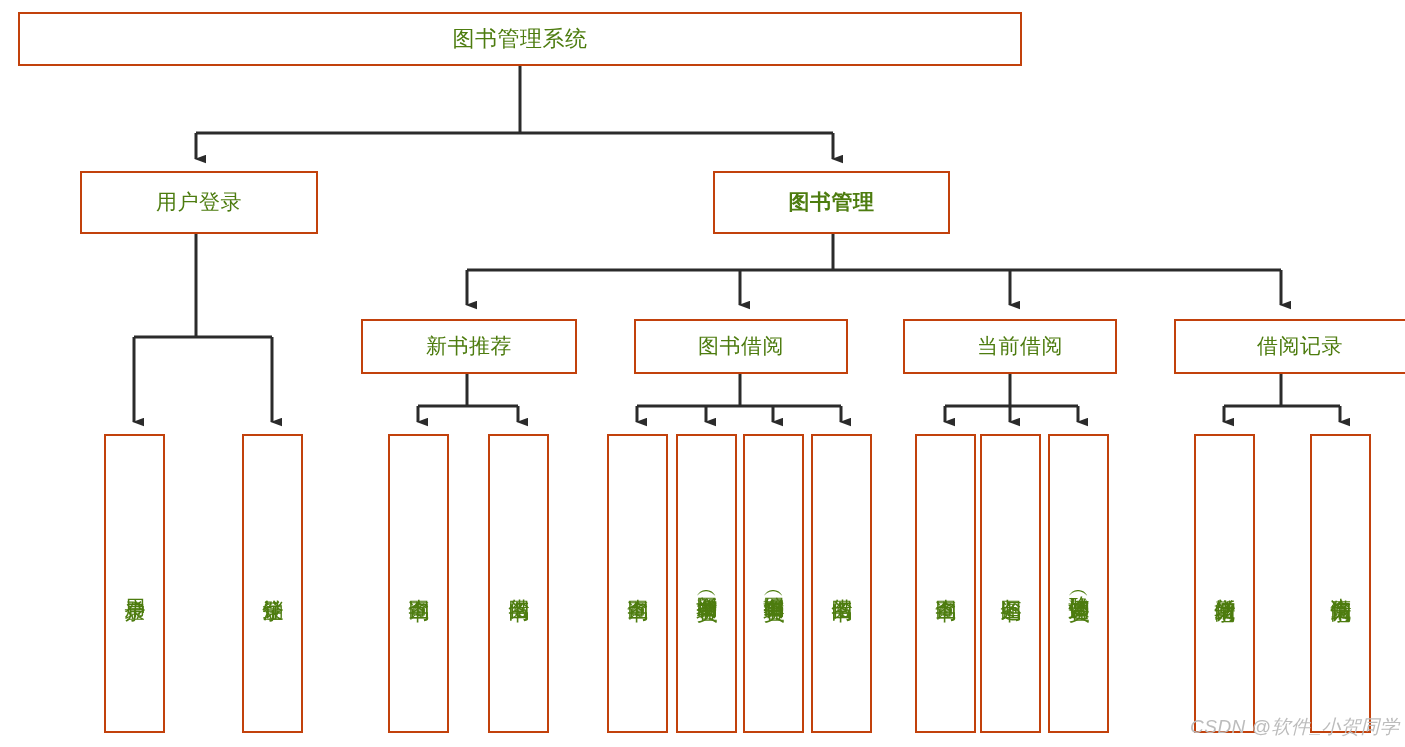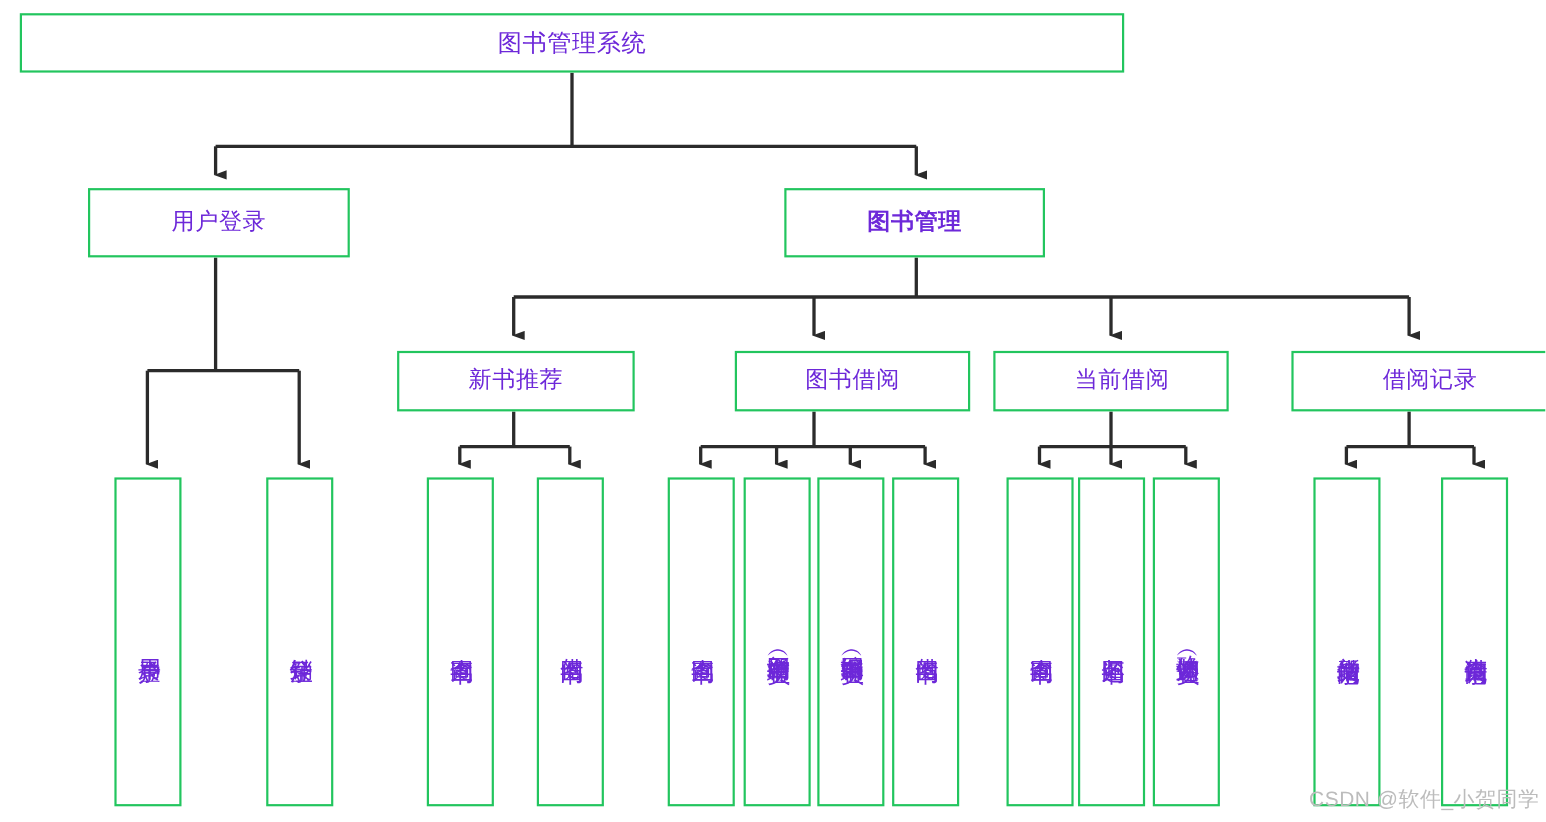--- a/index.html
+++ b/index.html
@@ -22,25 +22,25 @@
     left: 0;
     top: 0;
     width: 1405px;
     height: 747px;
     pointer-events: none;
   }
   .node {
     position: absolute;
     box-sizing: border-box;
     background: #ffffff;
-    border: 2px solid #22c55e;
+    border: 2px solid #c2410c;
     display: flex;
     align-items: center;
     justify-content: center;
-    color: #6d28d9;
+    color: #4d7c0f;
   }
   .node-label {
     display: block;
     text-align: center;
     line-height: 1.05;
     letter-spacing: 0.5px;
   }
   
   .h-node .node-label {
     writing-mode: horizontal-tb;
@@ -132,21 +132,21 @@
   <div class="node h-node" style="left:80px; top:171px; width:238px; height:63px;">
     <span class="node-label">用户登录</span>
   </div>
   <div class="node h-node" style="left:713px; top:171px; width:237px; height:63px;font-weight:bold;">
     <span class="node-label">图书管理</span>
   </div>
 
   <div class="node h-node" style="left:361px; top:319px; width:216px; height:55px;">
     <span class="node-label">新书推荐</span>
   </div>
-  <div class="node h-node" style="left:668px; top:319px; width:214px; height:55px;">
+  <div class="node h-node" style="left:634px; top:319px; width:214px; height:55px;">
     <span class="node-label">图书借阅</span>
   </div>
   <div class="node h-node" style="left:903px; top:319px; width:214px; height:55px;padding-left:20px;">
     <span class="node-label">当前借阅</span>
   </div>
   <div class="node h-node" style="left:1174px; top:319px; width:252px; height:55px;">
     <span class="node-label">借阅记录</span>
   </div>
 
   <div class="node v-node" style="left:104px; top:434px; width:61px; height:299px;">
@@ -186,15 +186,15 @@
     <span class="node-label">确认归还（管理员）</span>
   </div>
 
   <div class="node v-node" style="left:1194px; top:434px; width:61px; height:299px;">
     <span class="node-label">新增借阅记录</span>
   </div>
   <div class="node v-node" style="left:1310px; top:434px; width:61px; height:299px;">
     <span class="node-label">查询借阅记录</span>
   </div>
 
-  <div class="watermark" style="left:1190px; top:714px;">CSDN @软件_小贺同学</div>
+  <div class="watermark" style="left:1190px; top:714px;font-style:italic;">CSDN @软件_小贺同学</div>
 
 </div>
 
 </body></html>

